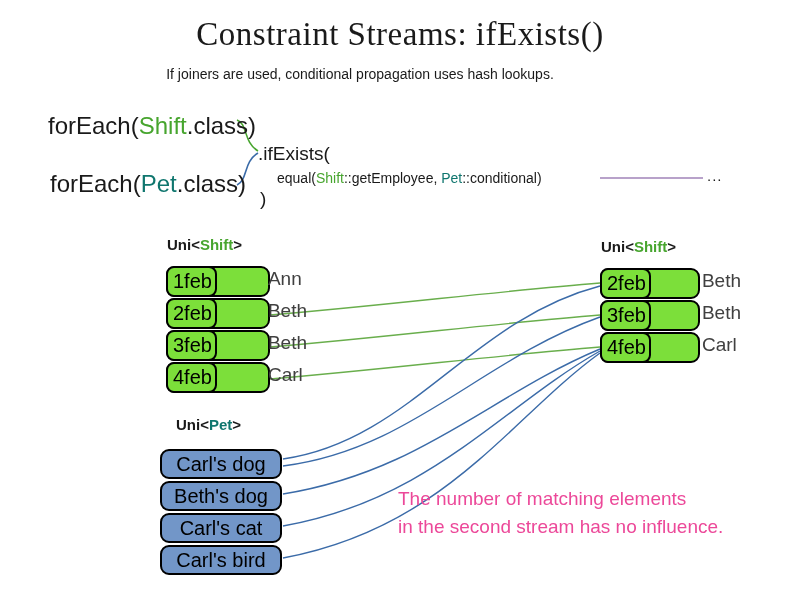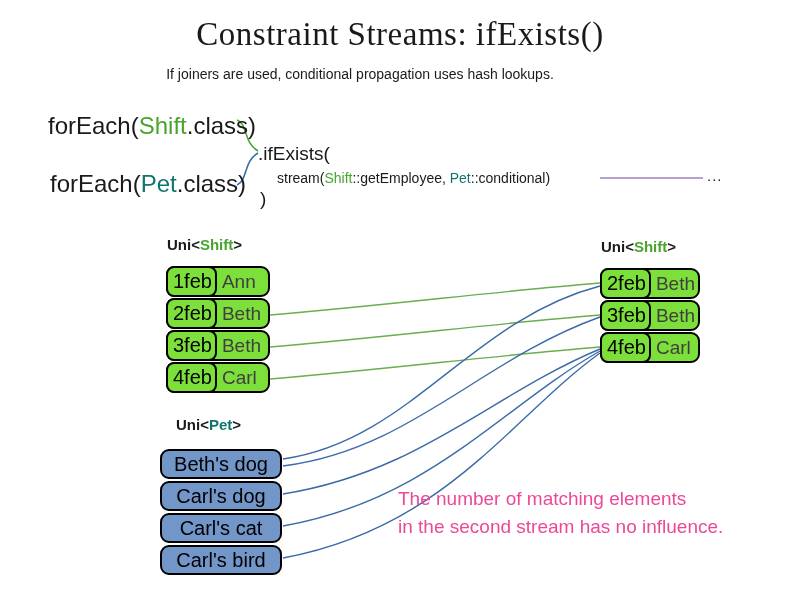--- a/index.html
+++ b/index.html
@@ -23,23 +23,23 @@
   
   svg.layer { position:absolute; left:0; top:0; z-index:1; }
   .content { z-index:2; }
 
   
   .uni-label { font-size:15px; white-space:nowrap;font-weight:bold; }
 
   
   .shift-table { display:flex; flex-direction:column; }
   .shift-row {
-    position:relative; display:flex; align-items:center;
+    position:relative; display:flex; 
     background:#7CDF3A; border:2px solid #000; border-radius:9px;
-    height:31px; box-sizing:border-box; margin-bottom:1px;
+    height:31px; box-sizing:border-box; margin-bottom:1px;gap:46px;
   }
   .date-cell {
     background:#7CDF3A; border:2px solid #000; border-radius:8px;
     margin:-2px 0 -2px -2px; height:31px; box-sizing:border-box;
     display:flex; align-items:center; padding:0 3px 0 5px;
     font-size:20px; color:#000; flex:0 0 auto; min-width:48px;
   }
   .name-cell { color:#404040; font-size:19px; padding-left:5px; white-space:nowrap; }
 
   
@@ -80,21 +80,21 @@
   <div class="abs subtitle content">If joiners are used, conditional propagation uses hash lookups.</div>
 
   <div class="abs code-line content" style="left:48px; top:112px;">
     <span>forEach(</span><span class="code-shift">Shift</span><span>.class)</span>
   </div>
   <div class="abs code-line content" style="left:50px; top:170px;">
     <span>forEach(</span><span class="code-pet">Pet</span><span>.class)</span>
   </div>
   <div class="abs ifexists content" style="left:258px; top:143px;">.ifExists(</div>
   <div class="abs equal-line content" style="left:277px; top:170px;">
-    <span>stream(</span><span class="code-shift">Shift</span><span>::getEmployee, </span><span class="code-pet">Pet</span><span>::conditional)</span>
+    <span>equal(</span><span class="code-shift">Shift</span><span>::getEmployee, </span><span class="code-pet">Pet</span><span>::conditional)</span>
   </div>
   <div class="abs ellipsis content" style="left:707px; top:167px;">...</div>
   <div class="abs close-paren content" style="left:260px; top:188px;">)</div>
 
   <div class="abs uni-label content" style="left:167px; top:236px;">
     <span>Uni&lt;</span><span class="code-shift">Shift</span><span>&gt;</span>
   </div>
   <div class="abs shift-table content" style="left:166px; top:266px; width:104px;">
     <div class="shift-row">
       <span class="date-cell">1feb</span>
@@ -129,22 +129,22 @@
     <div class="shift-row">
       <span class="date-cell">4feb</span>
       <span class="name-cell">Carl</span>
     </div>
   </div>
 
   <div class="abs uni-label content" style="left:176px; top:416px;">
     <span>Uni&lt;</span><span class="code-pet">Pet</span><span>&gt;</span>
   </div>
   <div class="abs pet-list content" style="left:160px; top:449px;">
+    <div class="pet-item">Carl's dog</div>
     <div class="pet-item">Beth's dog</div>
-    <div class="pet-item">Carl's dog</div>
     <div class="pet-item">Carl's cat</div>
     <div class="pet-item">Carl's bird</div>
   </div>
 
   <div class="abs note content" style="left:398px; top:485px;">
     <div>The number of matching elements</div>
     <div>in the second stream has no influence.</div>
   </div>
 
 </div>

